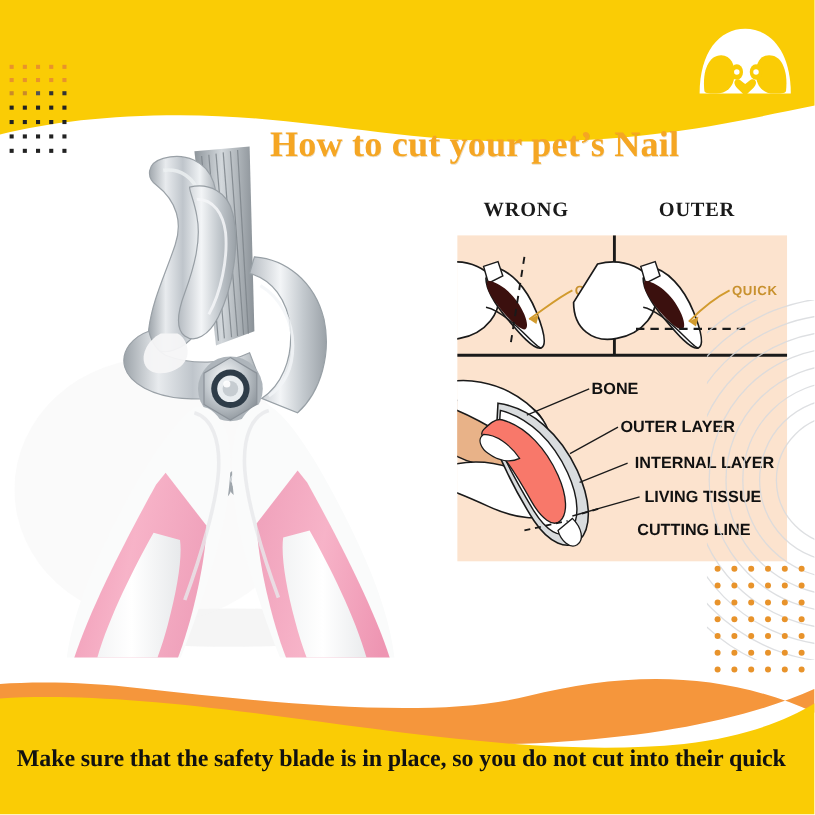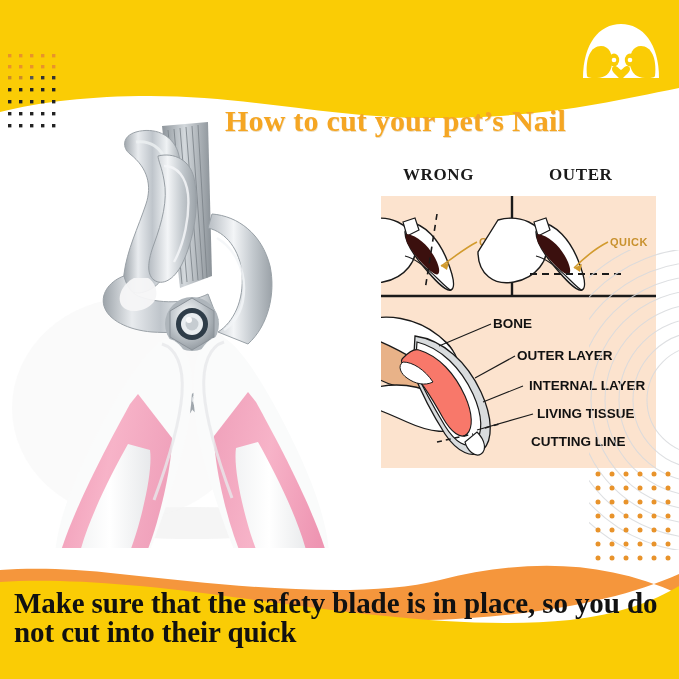--- a/index.html
+++ b/index.html
@@ -121,21 +121,21 @@
     height: 145px;
     overflow: hidden;
   }
   .bottom-text {
     position: absolute;
     left: 14px;
     bottom: 32px;
     width: 652px;
     font-family: "Liberation Serif", serif;
     font-weight: bold;
-    font-size: 29px;
+    font-size: 20px;
     line-height: 29px;
     color: #111111;
     letter-spacing: -0.1px;
   }
 </style>
 </head>
 <body>
 
 <div id="poster">
 

